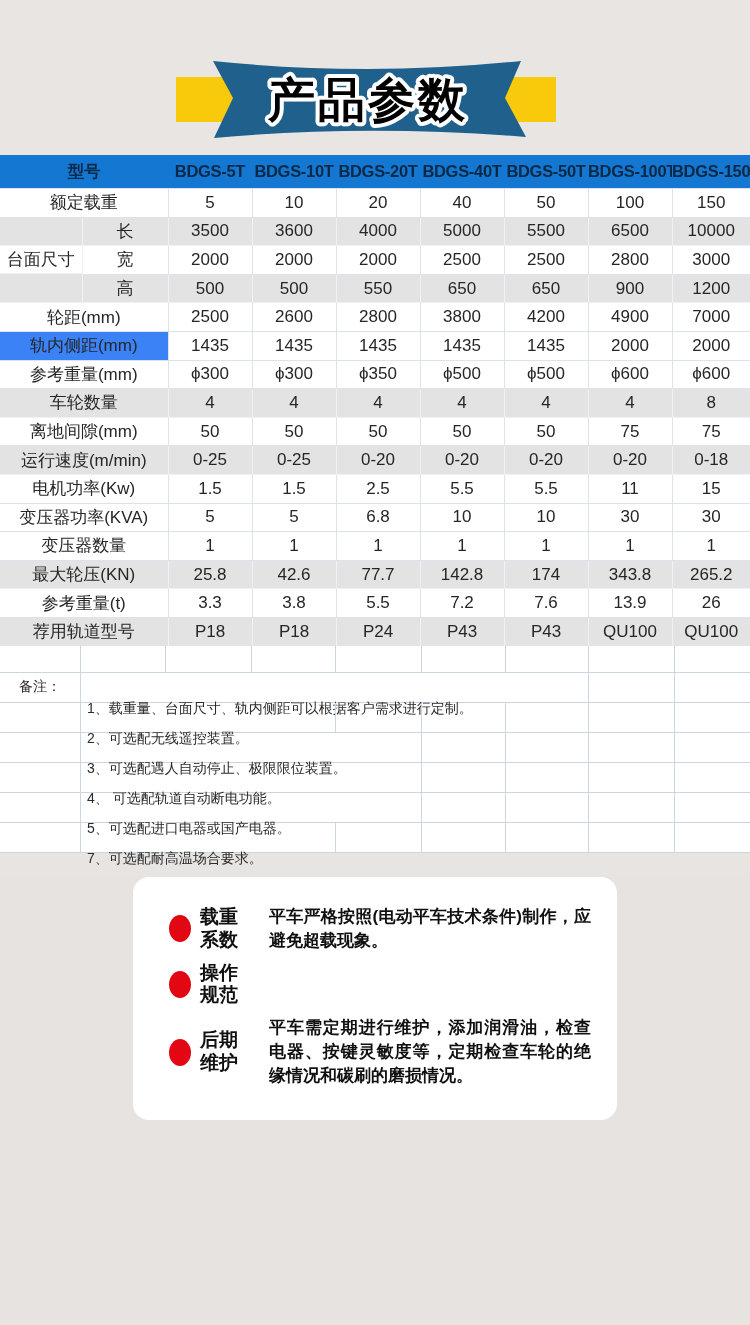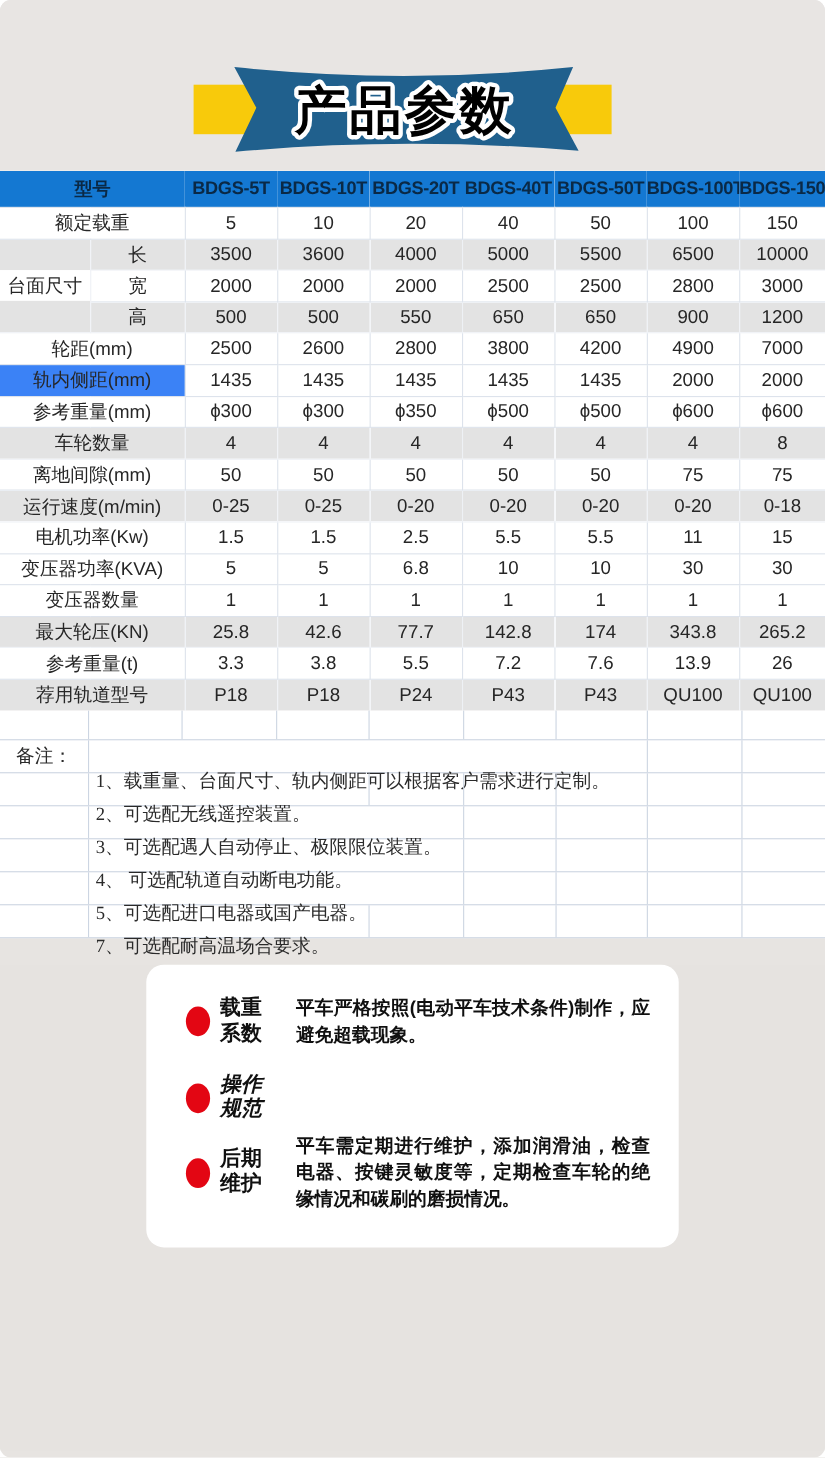--- a/index.html
+++ b/index.html
@@ -1,17 +1,17 @@
 <!DOCTYPE html>
 <html><head>
 <meta charset="utf-8">
 <style>
   html,body{margin:0;padding:0;}
   body{font-family:"Liberation Sans","DejaVu Sans",sans-serif;}
-  .page{position:relative;width:750px;height:1325px;background:#e7e4e1;overflow:hidden;border-radius:10px;}
+  .page{position:relative;width:750px;height:1325px;background:#e7e4e1;overflow:hidden;}
 
   
   .top-area{position:relative;width:750px;height:155px;background:#e8e5e3;}
   .ribbon-bar{position:absolute;left:176px;top:77px;width:380px;height:45px;background:#f8ca0b;}
   .ribbon-svg{position:absolute;left:0;top:0;}
 
   
   .table-wrap{background:#ffffff;}
   table.spec{width:750px;border-collapse:collapse;table-layout:fixed;background:#fff;border-style:hidden;}
   table.spec th{background:#1478d2;color:#0a2946;font-weight:bold;font-size:16.5px;height:33px;
@@ -19,37 +19,37 @@
   table.spec td{border:1px solid #dde3ec;height:27.6px;padding:0;text-align:center;
     font-size:17px;color:#262626;white-space:nowrap;overflow:hidden;}
   table.spec tr.shade td{background:#e3e3e3;border-color:#eef1f5;}
   table.spec td.lshade{background:#3b82f6;}
   table.spec td.group-cell{background:linear-gradient(#e3e3e3 33.4%,#ffffff 33.4% 66.7%,#e3e3e3 66.7%);}
   table.spec tr.shade td.group-cell{background:linear-gradient(#e3e3e3 33.4%,#ffffff 33.4% 66.7%,#e3e3e3 66.7%);}
 
   
   .remarks{background:#ffffff;}
   .r-row{position:relative;display:flex;align-items:center;height:29px;border-bottom:1px solid #ccd5e2;
-    font-size:17px;color:#2a2a2a;font-family:Liberation Serif, serif;}
+    font-size:14px;color:#2a2a2a;}
   .r-row.spacer{height:26px;}
   .r-label{flex:0 0 81px;width:81px;height:100%;border-right:1px solid #ccd5e2;display:flex;
     align-items:center;justify-content:center;box-sizing:border-box;}
   .r-text{padding-left:6px;white-space:nowrap;overflow:hidden;margin-top:44px;}
   .r-div{position:absolute;top:0;bottom:0;width:0;border-left:1px solid #ccd5e2;}
 
   
   .bottom-area{background:#e6e3e0;height:442px;box-sizing:border-box;}
   .banner2{width:296px;height:62px;margin:26px auto 0;background:#fdd602;display:flex;align-items:center;
     justify-content:center;font-size:33px;font-weight:bold;color:#000;letter-spacing:1px;}
   .card{width:484px;margin:24px auto 0;background:#ffffff;border-radius:16px;box-sizing:border-box;
     padding:28px 26px 22px 36px;}
   .section{display:flex;align-items:center;margin-bottom:9px;}
   .section:last-child{margin-bottom:10px;}
   .section.top-align{align-items:flex-start;}
-  .section.top-align .sec-head{margin-top:14px;font-style:italic;}
+  .section.top-align .sec-head{margin-top:0;}
   .sec-head{flex:0 0 100px;display:flex;align-items:center;}
   .bullet{flex:none;width:22px;height:27px;border-radius:50%;background:#e30613;margin-right:9px;}
   .sec-label{font-weight:bold;font-size:19px;line-height:1.2;color:#101010;}
   .sec-text{flex:1;font-weight:bold;font-size:17px;line-height:24px;color:#101010;text-align:justify;}
 </style>
 </head>
 <body>
 
 <div class="page">
 

